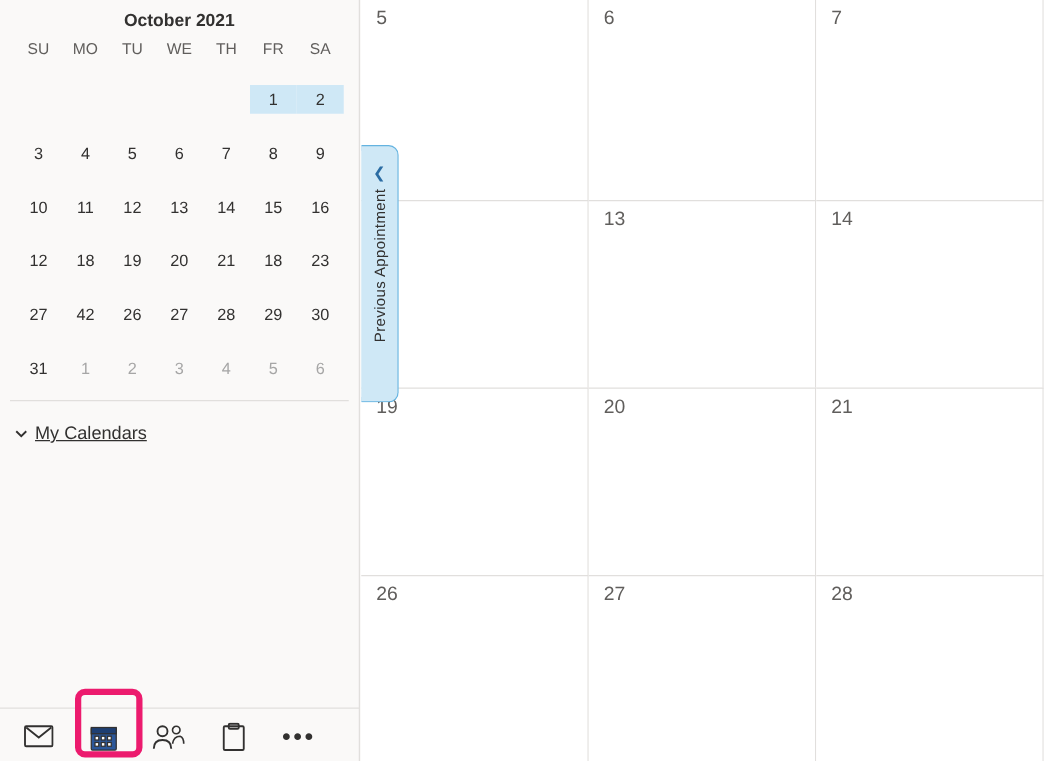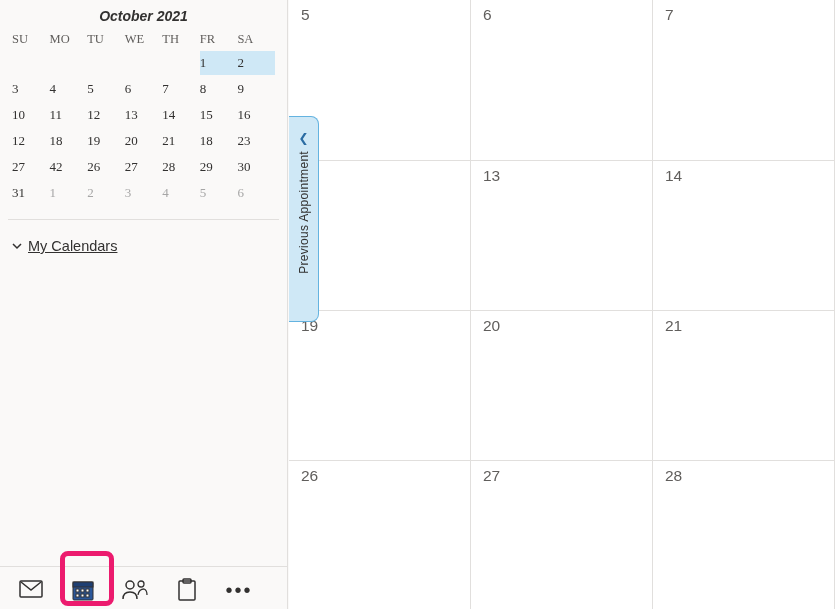--- a/index.html
+++ b/index.html
@@ -24,28 +24,27 @@
       flex-direction: column;
     }
     .mini-cal {
       padding: 4px 12px 0 12px;
     }
     .mini-cal-title {
       text-align: center;
       font-weight: 700;
       font-size: 14px;
       padding: 4px 0 8px 0;
-      font-style: italic;
     }
     .mini-cal-grid {
       display: grid;
       grid-template-columns: repeat(7, 1fr);
-      row-gap: 2px;
+      row-gap: 20px;
+      text-align: center;
       font-size: 13px;
-      font-family: Liberation Serif, serif;
     }
     .mini-cal-dow {
       color: #605e5c;
       font-size: 12.5px;
       padding-bottom: 2px;
     }
     .mini-cal-cell {
       padding: 4px 0;
       cursor: pointer;
       position: relative;

